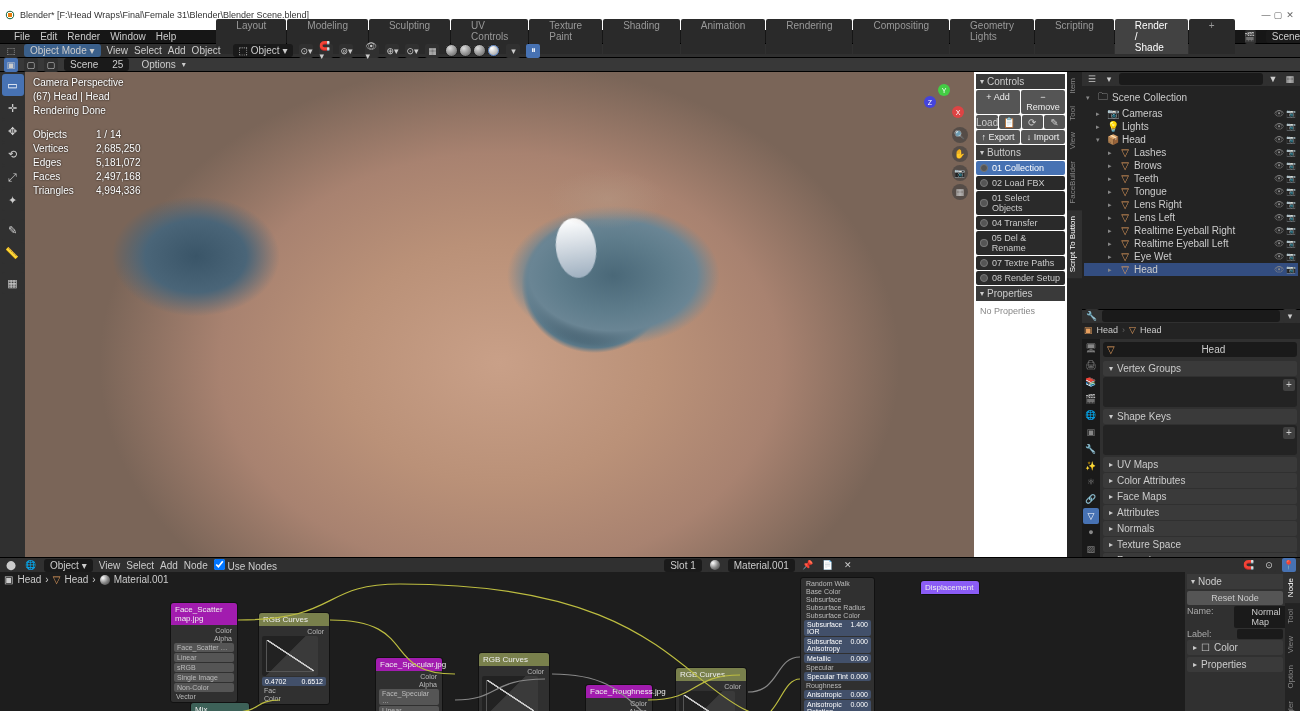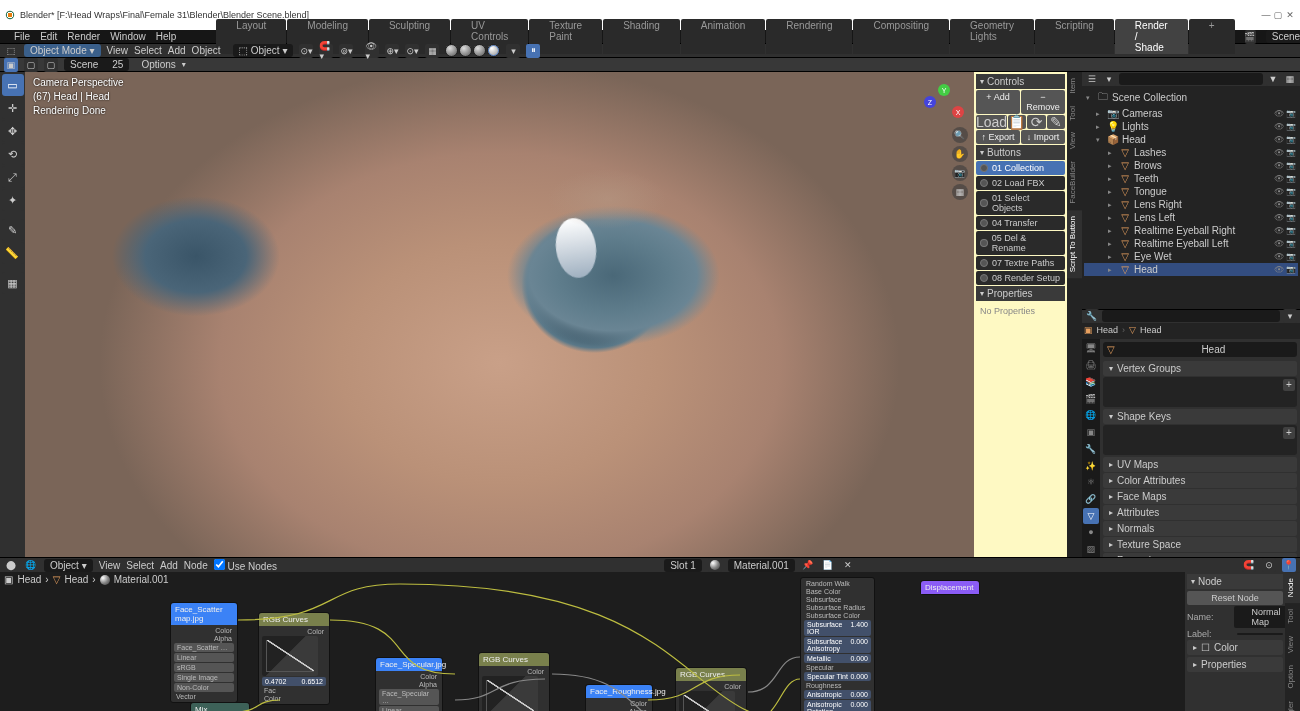--- a/index.html
+++ b/index.html
@@ -30,31 +30,31 @@
  linear-gradient(135deg,#8a7060 0%,#baa090 30%,#d0b098 50%,#c0a088 70%,#5a4838 100%)}
 .render::before{content:"";position:absolute;left:56%;top:30%;width:40px;height:60px;background:linear-gradient(180deg,#fff,#d0d8e0,#9fb0c0);border-radius:50%;transform:rotate(-8deg);filter:blur(0.5px)}
 .render::after{content:"";position:absolute;left:55%;top:20%;width:120px;height:60px;background:radial-gradient(ellipse, rgba(180,150,130,0.6) 0%,transparent 70%);border-radius:50%}
 .overlay-text{position:absolute;top:4px;left:8px;color:#fff;font-size:10px;line-height:14px;z-index:5;text-shadow:0 0 2px #000}
 .overlay-text .tbl{display:grid;grid-template-columns:55px auto;gap:0 8px;margin-top:10px}
 .gizmo{position:absolute;top:10px;right:10px;width:40px;height:40px;z-index:5}
 .gizmo .ax{position:absolute;width:12px;height:12px;border-radius:50%;font-size:7px;display:flex;align-items:center;justify-content:center;color:#fff}
 .gizmo .x{background:#d44;top:24px;left:28px}.gizmo .y{background:#4c4;top:2px;left:14px}.gizmo .z{background:#44d;top:14px;left:0}
 .vnav{position:absolute;top:55px;right:6px;display:flex;flex-direction:column;gap:3px;z-index:5}
 .vnav span{width:16px;height:16px;background:rgba(60,60,60,0.6);border-radius:50%;display:flex;align-items:center;justify-content:center;color:#ccc;font-size:9px}
-.right-panel{width:108px;background:#fef9c3;display:flex}
+.right-panel{width:108px;background:#ffffff;display:flex}
 .vtabs{width:15px;background:#232323;display:flex;flex-direction:column}
 .vtab{writing-mode:vertical-rl;padding:6px 1px;font-size:8px;color:#888;text-align:center;transform:rotate(180deg)}
 .vtab.active{background:#303030;color:#fff}
 .panel-content{flex:1;padding:2px}
 .panel-header{background:#3a3a3a;padding:2px 4px;font-size:10px;display:flex;align-items:center;gap:3px;margin-bottom:1px}
 .panel-header::before{content:"▾";font-size:8px}
 .panel-row{display:flex;gap:1px;margin-bottom:1px}
 .panel-btn{flex:1;background:#555;padding:2px;font-size:9px;text-align:center;border-radius:2px;color:#eee}
 .pbtn-row{display:flex;gap:1px;margin-bottom:1px}
-.pbtn-row .pb{flex:1;height:14px;background:#555;border-radius:2px;font-size:14px;display:flex;align-items:center;justify-content:center}
+.pbtn-row .pb{flex:1;height:14px;background:#555;border-radius:2px;font-size:10px;display:flex;align-items:center;justify-content:center}
 .list-item{background:#2a2a2a;padding:2px 4px;font-size:9px;margin-bottom:1px;border-radius:2px;display:flex;align-items:center;gap:4px}
 .list-item.sel{background:#4772b3;color:#fff}
 .list-item .dot{width:8px;height:8px;border-radius:50%;background:#555;border:1px solid #777}
 .outliner{width:218px;background:#232323;display:flex;flex-direction:column}
 .out-header{height:14px;background:#303030;display:flex;align-items:center;padding:0 3px;gap:3px}
 .out-header input{flex:1;background:#1a1a1a;border:none;color:#ccc;height:12px;font-size:9px;padding:0 4px;border-radius:3px}
 .tree{flex:1;overflow:auto;padding:2px}
 .tree-row{display:flex;align-items:center;padding:1px 2px;font-size:10px;gap:3px}
 .tree-row.sel{background:#334d80}
 .tree-row .exp{width:8px;font-size:7px;color:#888}
@@ -78,30 +78,30 @@
 .inner-box{background:#232323;height:30px;border-radius:3px;margin-bottom:2px;position:relative}
 .inner-box .plus{position:absolute;right:2px;top:2px;width:12px;height:12px;background:#404040;border-radius:2px;display:flex;align-items:center;justify-content:center;font-size:10px}
 .bottom{height:198px;display:flex;flex-direction:column;border-top:1px solid #000}
 .node-header{height:14px;background:#303030;display:flex;align-items:center;padding:0 4px;gap:6px}
 .node-header .spacer{flex:1}
 .bottom-main{flex:1;display:flex}
 .node-area{flex:1;background:#1d1d1d;position:relative;overflow:hidden}
 .node-crumbs{position:absolute;top:2px;left:4px;font-size:10px;color:#ccc;display:flex;gap:4px;align-items:center;z-index:5}
 .node{position:absolute;background:#303030;border-radius:3px;font-size:8px;min-width:60px;border:1px solid #111}
 .node .nh{padding:2px 4px;border-radius:3px 3px 0 0;color:#eee}
-.node.orange .nh{background:#3b82f6}.node.green .nh{background:#79804c}.node.teal .nh{background:#3d6158}.node.grey .nh{background:#8b5cf6}
+.node.orange .nh{background:#a21caf}.node.green .nh{background:#79804c}.node.teal .nh{background:#3d6158}.node.grey .nh{background:#8b5cf6}
 .node .nb{padding:2px 3px;display:flex;flex-direction:column;gap:1px}
 .node .nr{display:flex;justify-content:space-between;padding:0 2px;font-size:7px;color:#bbb}
 .node .nr.prop{background:#555;border-radius:2px;padding:1px 3px}
 .node .nr.val{background:#42506a;border-radius:2px;padding:1px 3px;color:#fff}
 .node .curve{width:56px;height:40px;background:linear-gradient(135deg,#222 0%,#222 45%,transparent 46%),#3a3a3a;border-radius:2px;position:relative}
 .node .curve::after{content:"";position:absolute;inset:4px;border-left:1px solid #555;border-bottom:1px solid #555;background:linear-gradient(to top right,transparent 48%,#ccc 49%,#ccc 51%,transparent 52%)}
 .side-panel-node{width:100px;background:#303030;padding:2px;display:flex;flex-direction:column;gap:1px}
 .sn-btn{background:#555;padding:2px;text-align:center;font-size:9px;border-radius:2px}
-.sn-row{display:flex;gap:20px;font-size:9px;align-items:center}
+.sn-row{display:flex;gap:20px;font-size:9px;}
 .sn-row .lbl{width:30px;color:#aaa}
 .sn-row .val{flex:1;background:#1a1a1a;padding:1px 18px;border-radius:2px}
 .node-vtabs{width:15px;background:#232323;display:flex;flex-direction:column}
 .ball{display:inline-block;width:10px;height:10px;border-radius:50%;background:radial-gradient(circle at 30% 30%,#fff,#888,#333)}
 .shade-balls{display:flex;gap:1px}
 .shade-balls span{width:13px;height:13px;border-radius:50%;background:radial-gradient(circle at 35% 30%,#ddd,#555);border:1px solid #222}
 .shade-balls span.active{background:radial-gradient(circle at 35% 30%,#fff,#888);box-shadow:inset 0 0 0 1px #5680c2}
 svg.conn{position:absolute;inset:0;width:100%;height:100%;pointer-events:none;z-index:1}
 svg.conn path{fill:none;stroke-width:1.2}
 input[type=checkbox]{width:11px;height:11px}
@@ -202,20 +202,32 @@
     <div style="height:6px"></div>
     <div class="tool">▦</div>
   </div>
 
   <div class="viewport">
     <div class="render"></div>
     <div class="overlay-text">
       <div>Camera Perspective</div>
       <div>(67) Head | Head</div>
       <div>Rendering Done</div>
+      <div class="tbl" id="stats-tbl">
+          <div>Objects</div>
+          <div>1 / 14</div>
+          <div>Vertices</div>
+          <div>2,685,250</div>
+          <div>Edges</div>
+          <div>5,181,072</div>
+          <div>Faces</div>
+          <div>2,497,168</div>
+          <div>Triangles</div>
+          <div>4,994,336</div>
+        </div>
     </div>
     <div class="gizmo">
       <div class="ax y">Y</div>
       <div class="ax z">Z</div>
       <div class="ax x">X</div>
     </div>
     <div class="vnav">
       <span>🔍</span>
       <span>✋</span>
       <span>📷</span>

